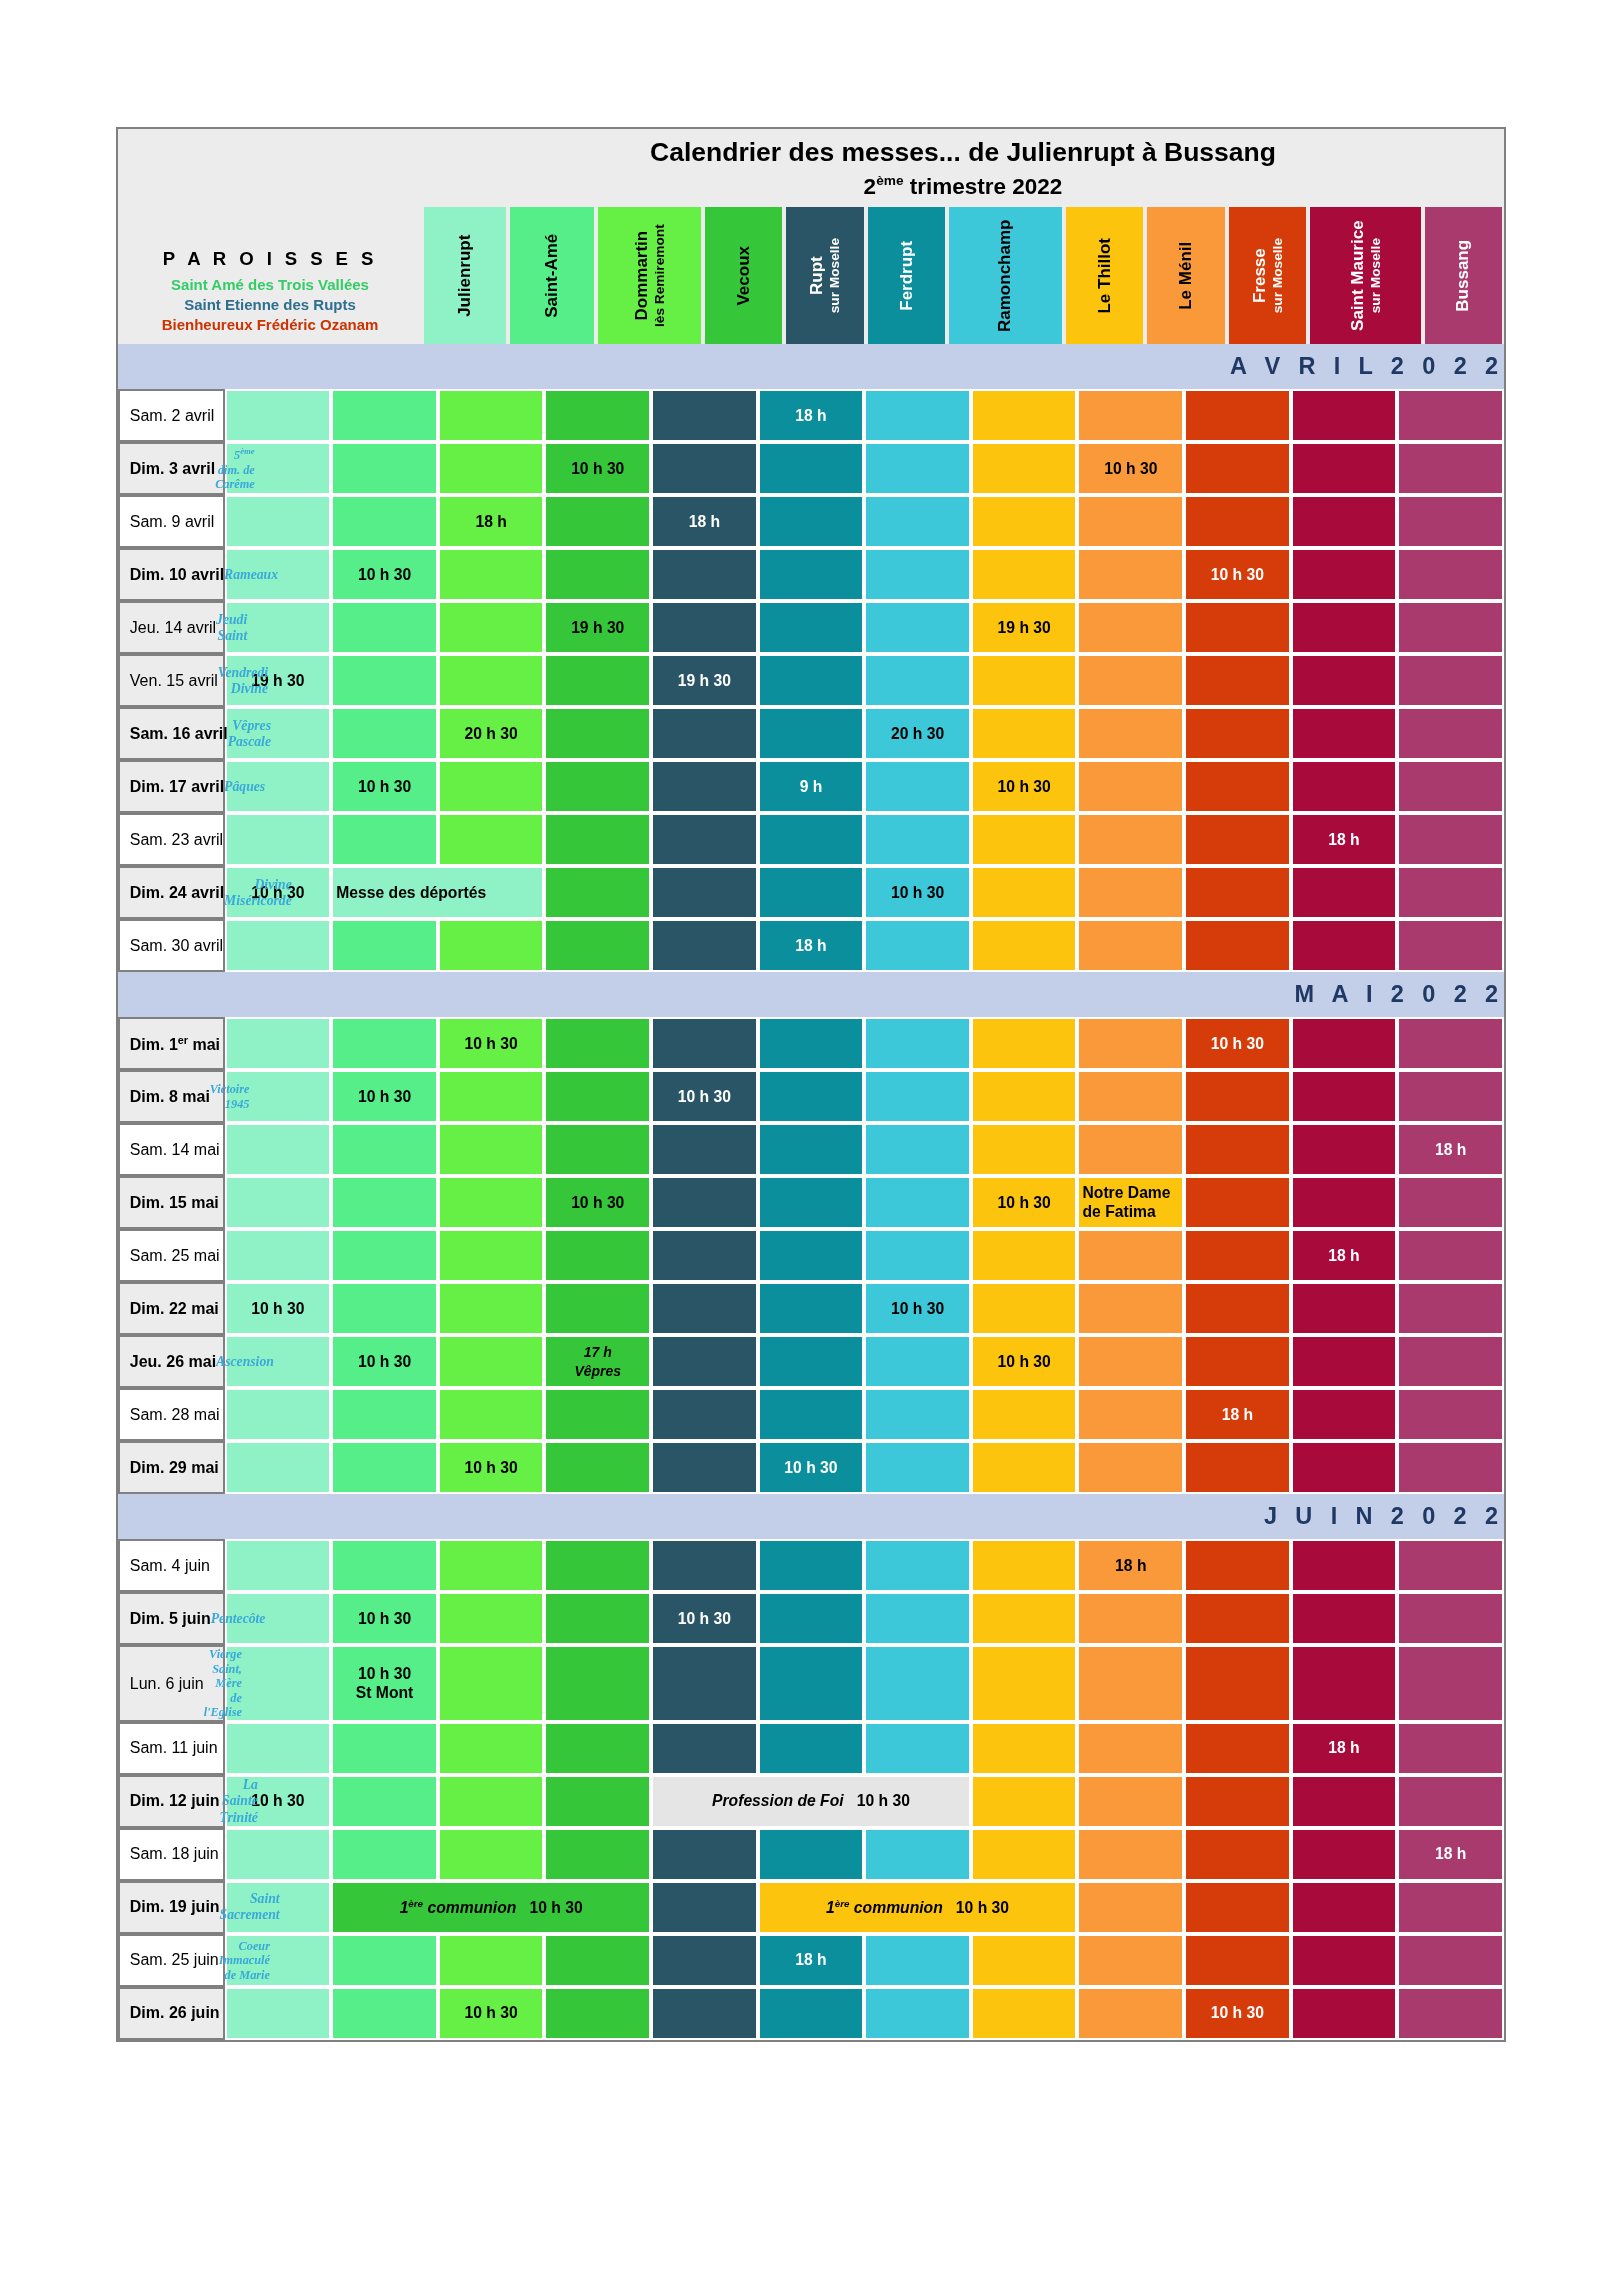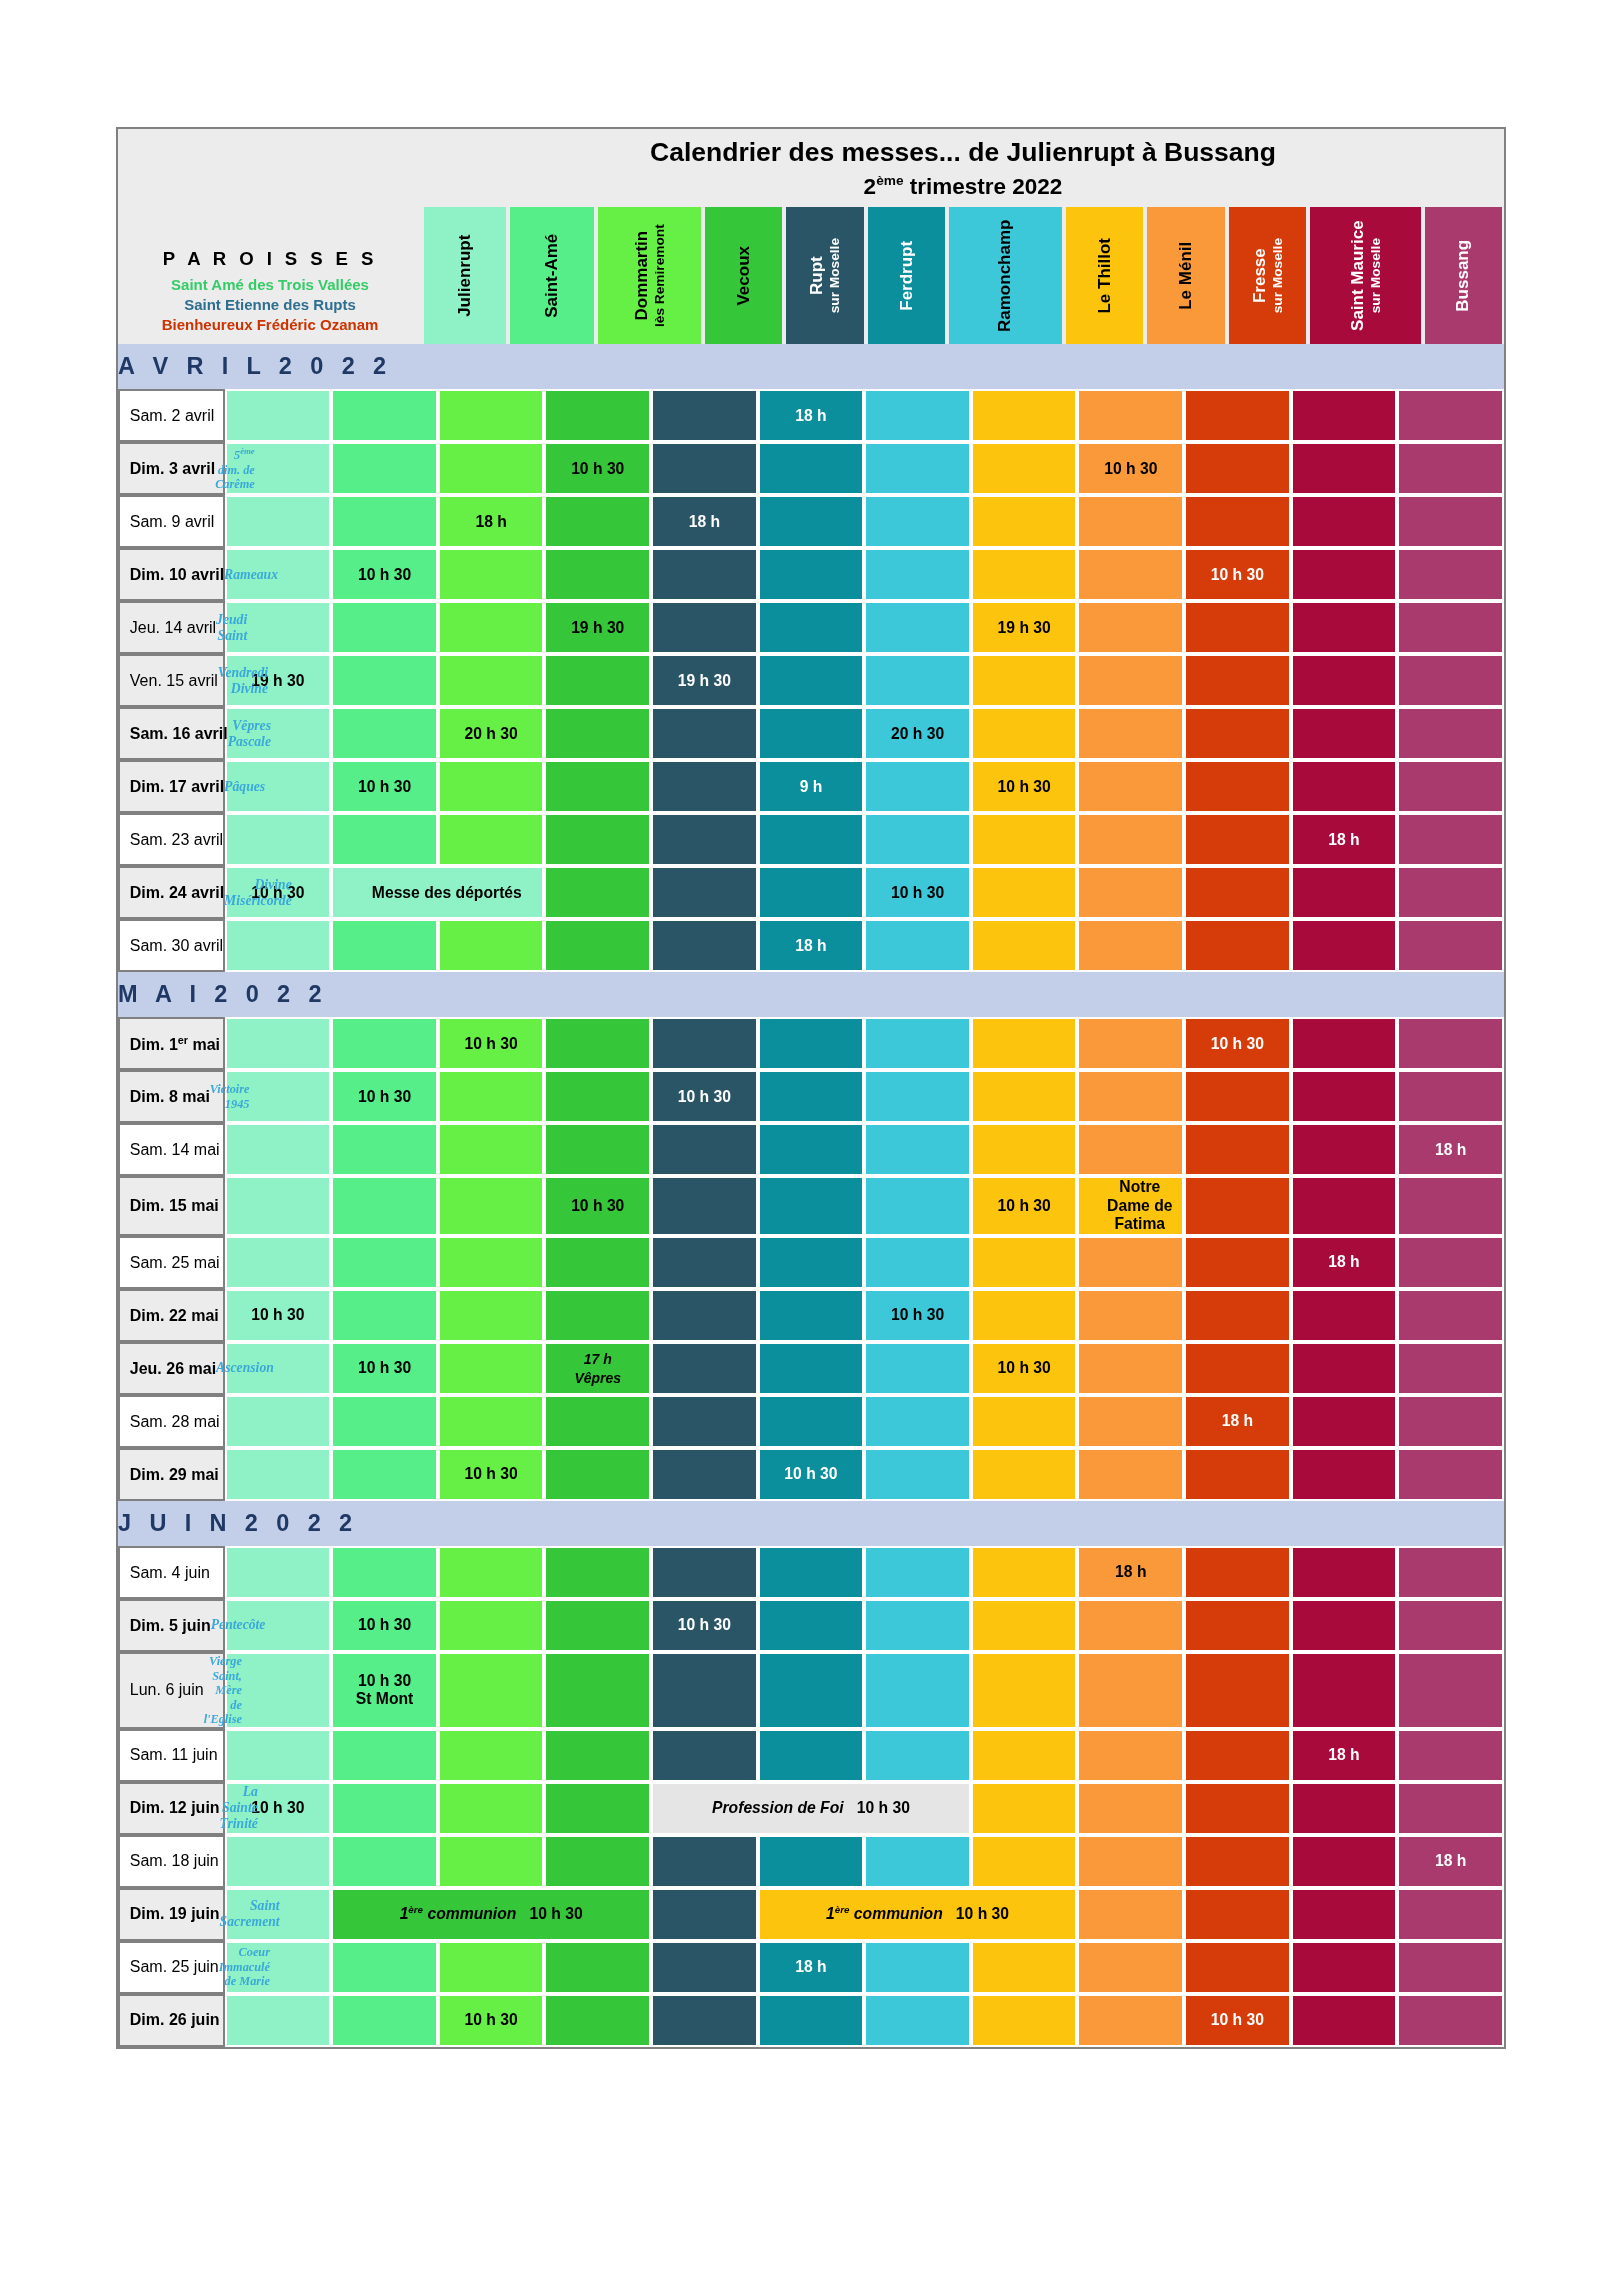--- a/index.html
+++ b/index.html
@@ -115,21 +115,21 @@
   table.cal {
     border-collapse: separate;
     border-spacing: 0;
     width: 100%;
     table-layout: fixed;
   }
   table.cal td { padding: 0; }
 
   .month-band {
     background: #c3cfe8;
-    text-align: left;
+    text-align: right;
     font-size: 23.5px;
     font-weight: bold;
     letter-spacing: 5.9px;
     color: #1f3864;
     height: 45px;
     vertical-align: middle;
   }
 
   td.date-cell {
     width: 304px;
@@ -185,22 +185,22 @@
     font-weight: bold;
   }
   td.mass .vespers {
     font-style: italic;
     font-weight: bold;
     font-size: 14px;
     line-height: 1.25;
   }
   td.mass .lbl-left {
     display: block;
-    text-align: center;
-    padding-left: 18px;
+    text-align: left;
+    padding-left: 3px;
   }
   td.mass sup { font-size: 9.8px; }
 </style>
 </head>
 <body>
 
 <div id="calendar-frame">
 
   <div class="header-block">
     <div class="header-left">

